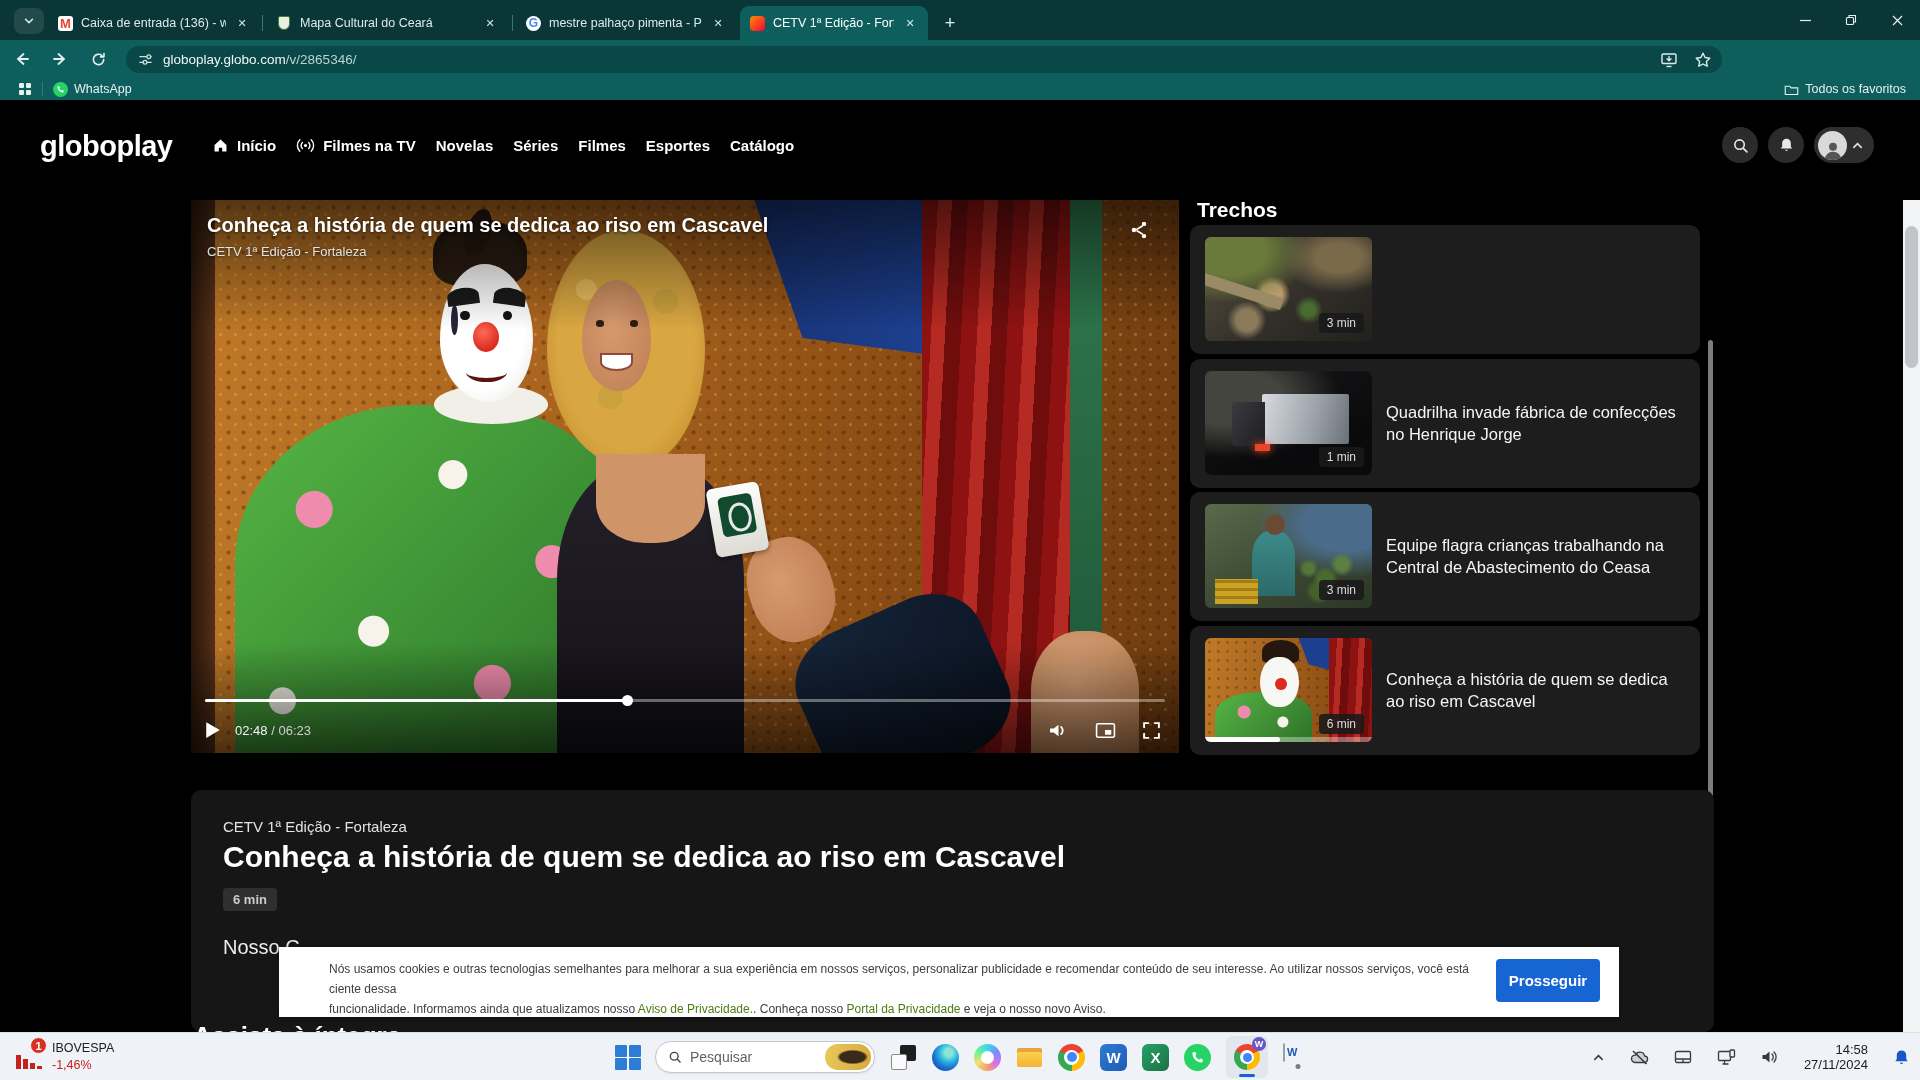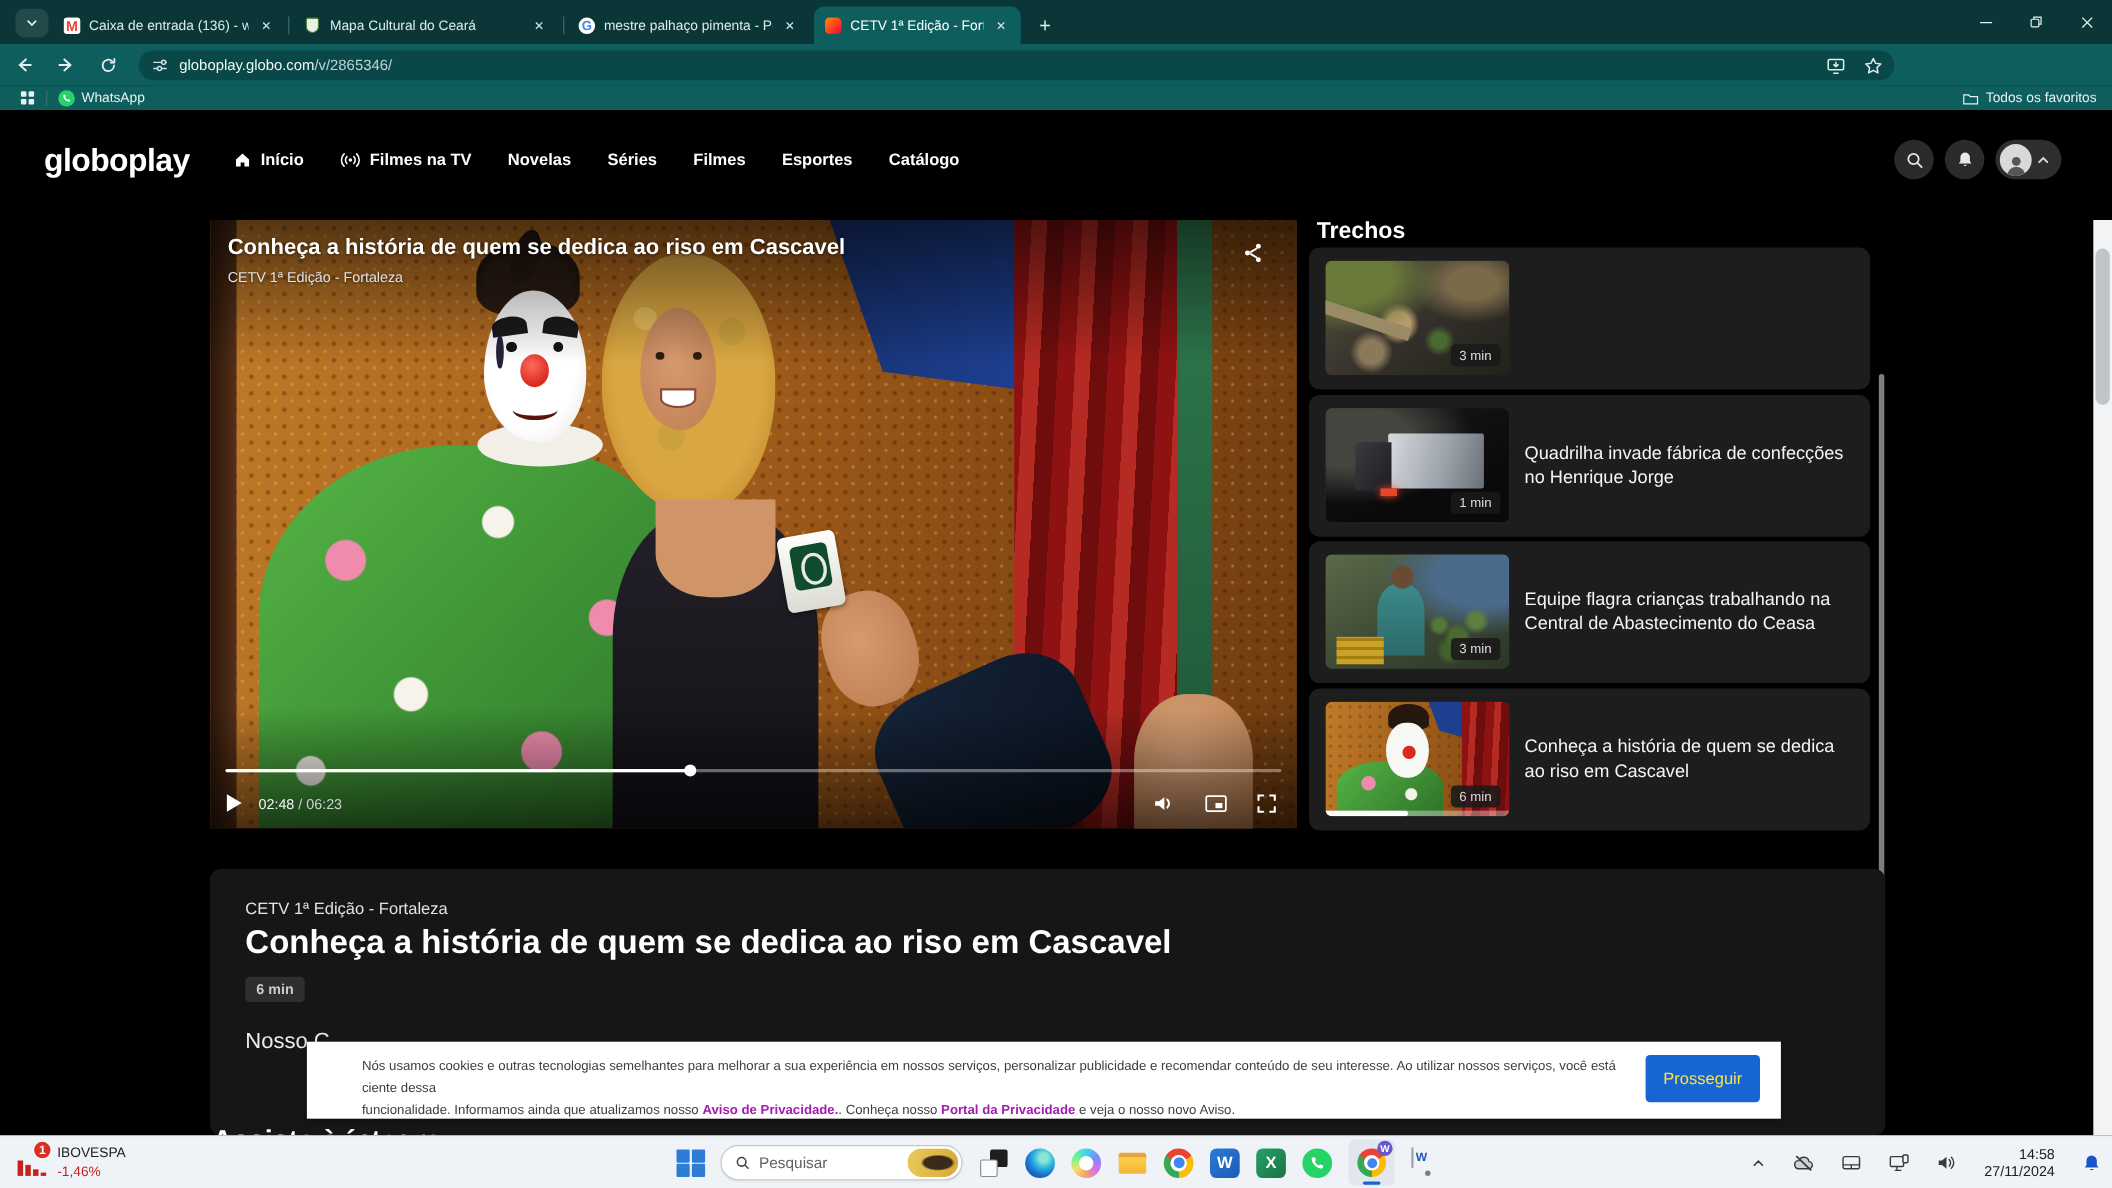--- a/index.html
+++ b/index.html
@@ -39,21 +39,21 @@
   .bookmarks{position:absolute;left:0;top:78px;width:1920px;height:22px;background:#0f5e5e;display:flex;align-items:center;color:#e6f1f0;font-size:12.5px;box-shadow:0 1px 0 rgba(0,0,0,.25);}
   .bm-sep{width:1px;height:14px;background:#3f7273;margin:0 10px;}
   .wa-ico{width:15px;height:15px;border-radius:50%;background:#25d366;display:flex;align-items:center;justify-content:center;margin-right:6px;}
   .bm-right{position:absolute;right:14px;display:flex;align-items:center;gap:6px;}
 
   
   .page{position:absolute;left:0;top:100px;width:1920px;height:932px;background:#000;overflow:hidden;}
 
   .sitenav{position:absolute;left:0;top:0;width:1920px;height:90px;background:#000;}
   .gp-logo{position:absolute;left:40px;top:30px;color:#fff;font-size:29px;font-weight:bold;letter-spacing:-.5px;}
-  .gp-nav{position:absolute;left:212px;top:0;height:90px;display:flex;align-items:center;gap:33px;color:#fff;font-size:15px;font-weight:bold;}
+  .gp-nav{position:absolute;left:212px;top:0;height:90px;display:flex;align-items:center;gap:20px;color:#fff;font-size:15px;font-weight:bold;}
   .gp-item{display:flex;align-items:center;gap:8px;}
   .gp-right{position:absolute;right:46px;top:27px;display:flex;align-items:center;gap:10px;}
   .circlebtn{width:36px;height:36px;border-radius:50%;background:#2b2b2b;display:flex;align-items:center;justify-content:center;color:#e8e8e8;}
   .acct{width:60px;height:36px;border-radius:18px;background:#2e2e2e;display:flex;align-items:center;padding:0 8px 0 4px;gap:4px;color:#ddd;}
   .acct .ph{width:29px;height:29px;border-radius:50%;background:#d9d9d9;overflow:hidden;display:flex;align-items:flex-end;justify-content:center;}
 
   
   .player{position:absolute;left:191px;top:100px;width:988px;height:553px;overflow:hidden;background:#1c0f05;}
   .fabric{position:absolute;inset:0;background:
     radial-gradient(circle, rgba(60,20,0,.35) 1.5px, transparent 2.6px) 0 0/15px 15px,
@@ -163,22 +163,22 @@
   .infocard{position:absolute;left:191px;top:690px;width:1523px;height:242px;background:#161616;border-radius:10px;}
   .eyebrow{position:absolute;left:32px;top:28px;color:#e3e3e3;font-size:15px;}
   .h1{position:absolute;left:32px;top:50px;color:#fff;font-size:30px;font-weight:bold;}
   .minbadge{position:absolute;left:32px;top:98px;background:#2f2f2f;color:#ccc;font-size:13px;padding:4px 10px;border-radius:4px;font-weight:bold;}
   .desc{position:absolute;left:32px;top:146px;color:#ededed;font-size:20px;}
   .nextsec{position:absolute;left:193px;top:921px;color:#fff;font-size:26px;font-weight:bold;}
 
   
   .cookie{position:absolute;left:279px;top:847px;width:1340px;height:70px;background:#fff;box-shadow:0 1px 6px rgba(0,0,0,.4);z-index:5;}
   .cookie-text{position:absolute;left:23px;top:12px;width:1160px;color:#3c4043;font-size:12px;line-height:20px;margin-left:27px;}
-  .cookie a{color:#a21caf;text-decoration:none;font-weight:bold;}
-  .proceed{position:absolute;left:1217px;top:12px;width:104px;height:43px;background:#1665d3;color:#fde047;border:none;border-radius:4px;font-size:15px;font-weight:normal;}
+  .cookie a{color:#4d7c0f;text-decoration:none;}
+  .proceed{position:absolute;left:1217px;top:12px;width:104px;height:43px;background:#1665d3;color:#ffffff;border:none;border-radius:4px;font-size:15px;font-weight:bold;}
 
   
   .mainsb{position:absolute;right:0;top:100px;width:17px;height:932px;background:#f1f3f4;}
   .mainsb .thumb{position:absolute;left:2px;top:26px;width:13px;height:142px;background:#c1c4c9;border-radius:7px;}
   .sidesb{position:absolute;left:1708px;top:240px;width:5px;height:512px;background:#7d7d7d;border-radius:3px;}
 
   
   .taskbar{position:absolute;left:0;top:1032px;width:1920px;height:48px;background:#eff2f6;border-top:1px solid rgba(0,0,0,.08);}
   .widget{position:absolute;left:16px;top:4px;display:flex;align-items:flex-start;gap:8px;}
   .wchart{position:relative;width:28px;height:30px;margin-top:6px;}

